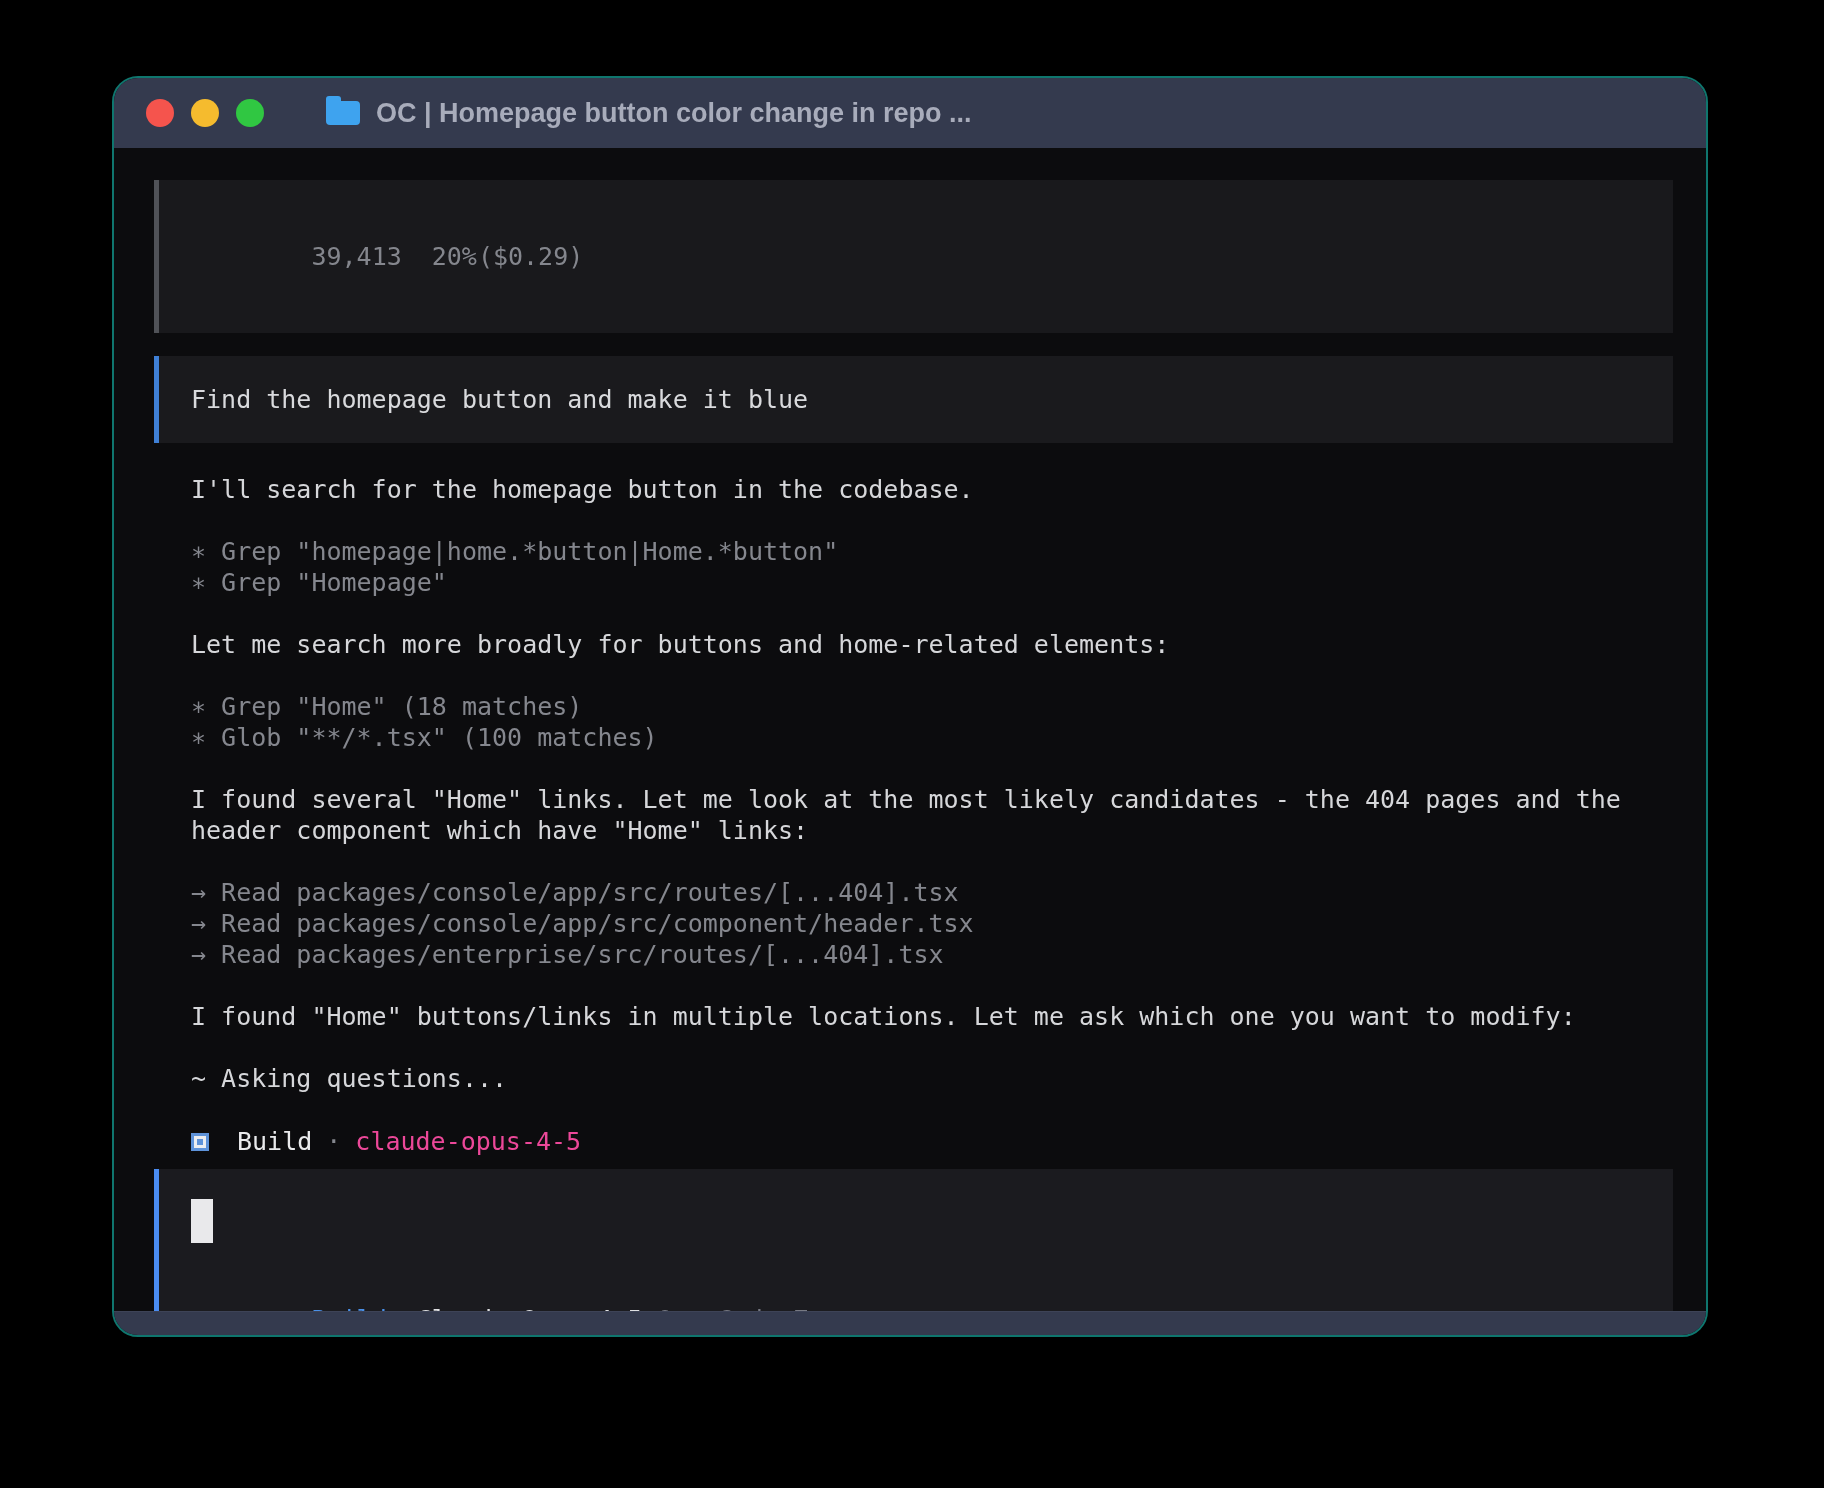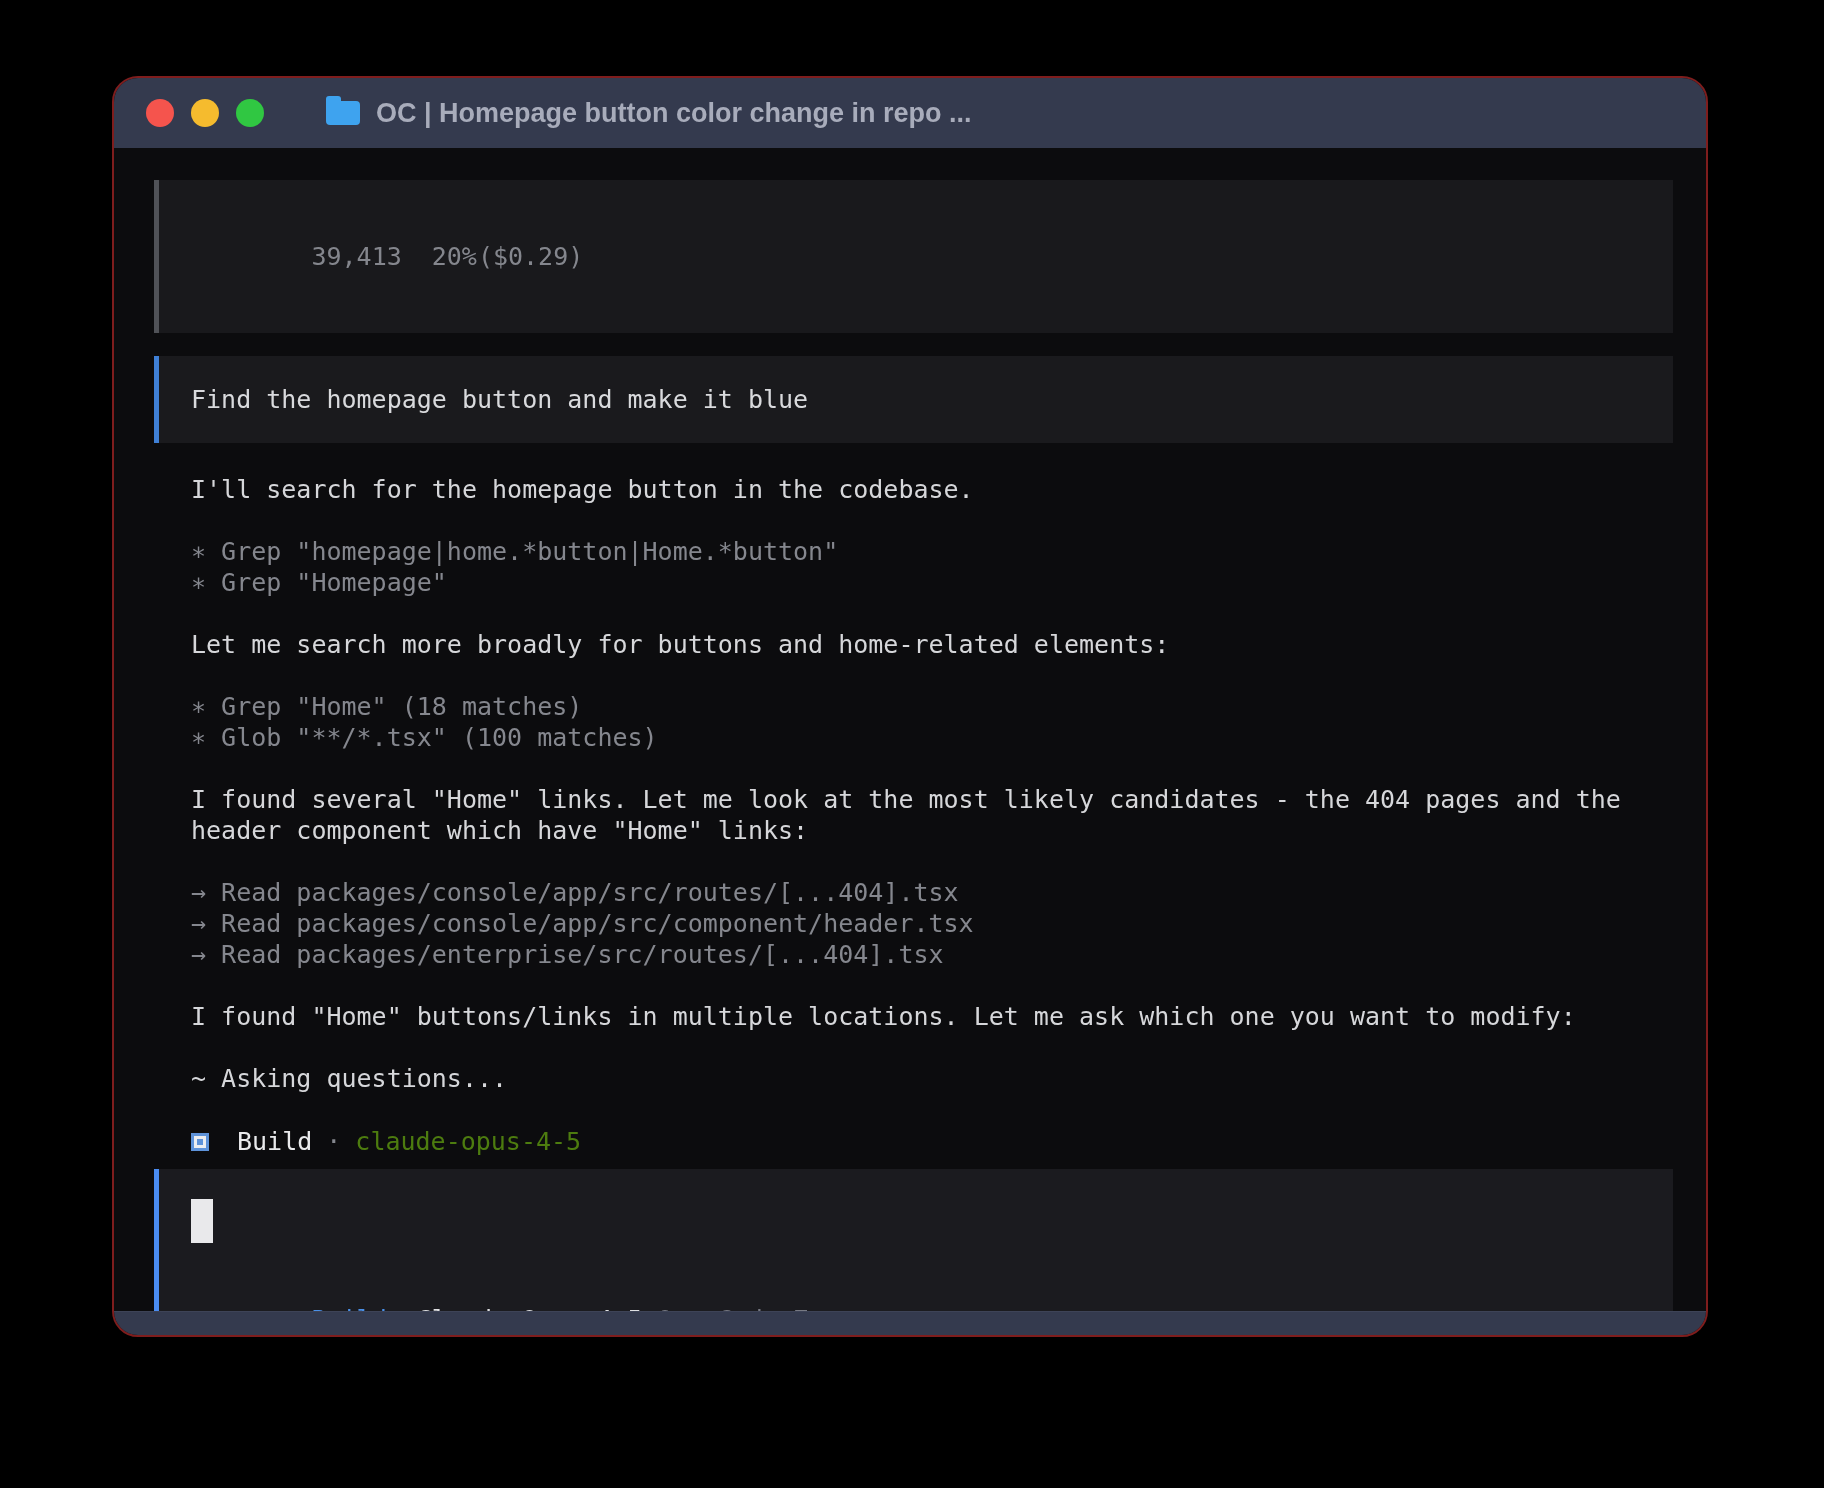--- a/index.html
+++ b/index.html
@@ -7,21 +7,21 @@
   body {
     width:1824px; height:1488px;
     background:#000000;
     position:relative;
     font-family:"DejaVu Sans Mono", monospace;
   }
   .window {
     position:absolute; left:112px; top:76px;
     width:1596px; height:1261px;
     background:#0c0c0e;
-    border:2px solid #7f1d1d;
+    border:2px solid #0f766e;
     border-radius:26px;
     overflow:hidden;
   }
   
   .titlebar {
     height:70px; background:#343a4e;
     display:flex; align-items:center;
     padding:0 32px;
   }
   .lights { display:flex; gap:17px; }
@@ -93,21 +93,21 @@
     margin-right:28px;
     flex:none;
   }
   .agent-icon .inner {
     width:12px; height:12px;
     border:3px solid #eceef2;
     background:#5e93da;
   }
   .agent-name  { color:#e9eaec; }
   .agent-sep   { color:#85878e; margin:0 14px; }
-  .agent-model { color:#4d7c0f; }
+  .agent-model { color:#ec4899; }
   
   .input-block {
     margin-top:12px;
     background:#1b1b1f;
     border-left:5px solid #4a8cf2;
     padding:30px 30px 22px 32px;
   }
   .cursor {
     display:block;
     width:22px; height:44px;

